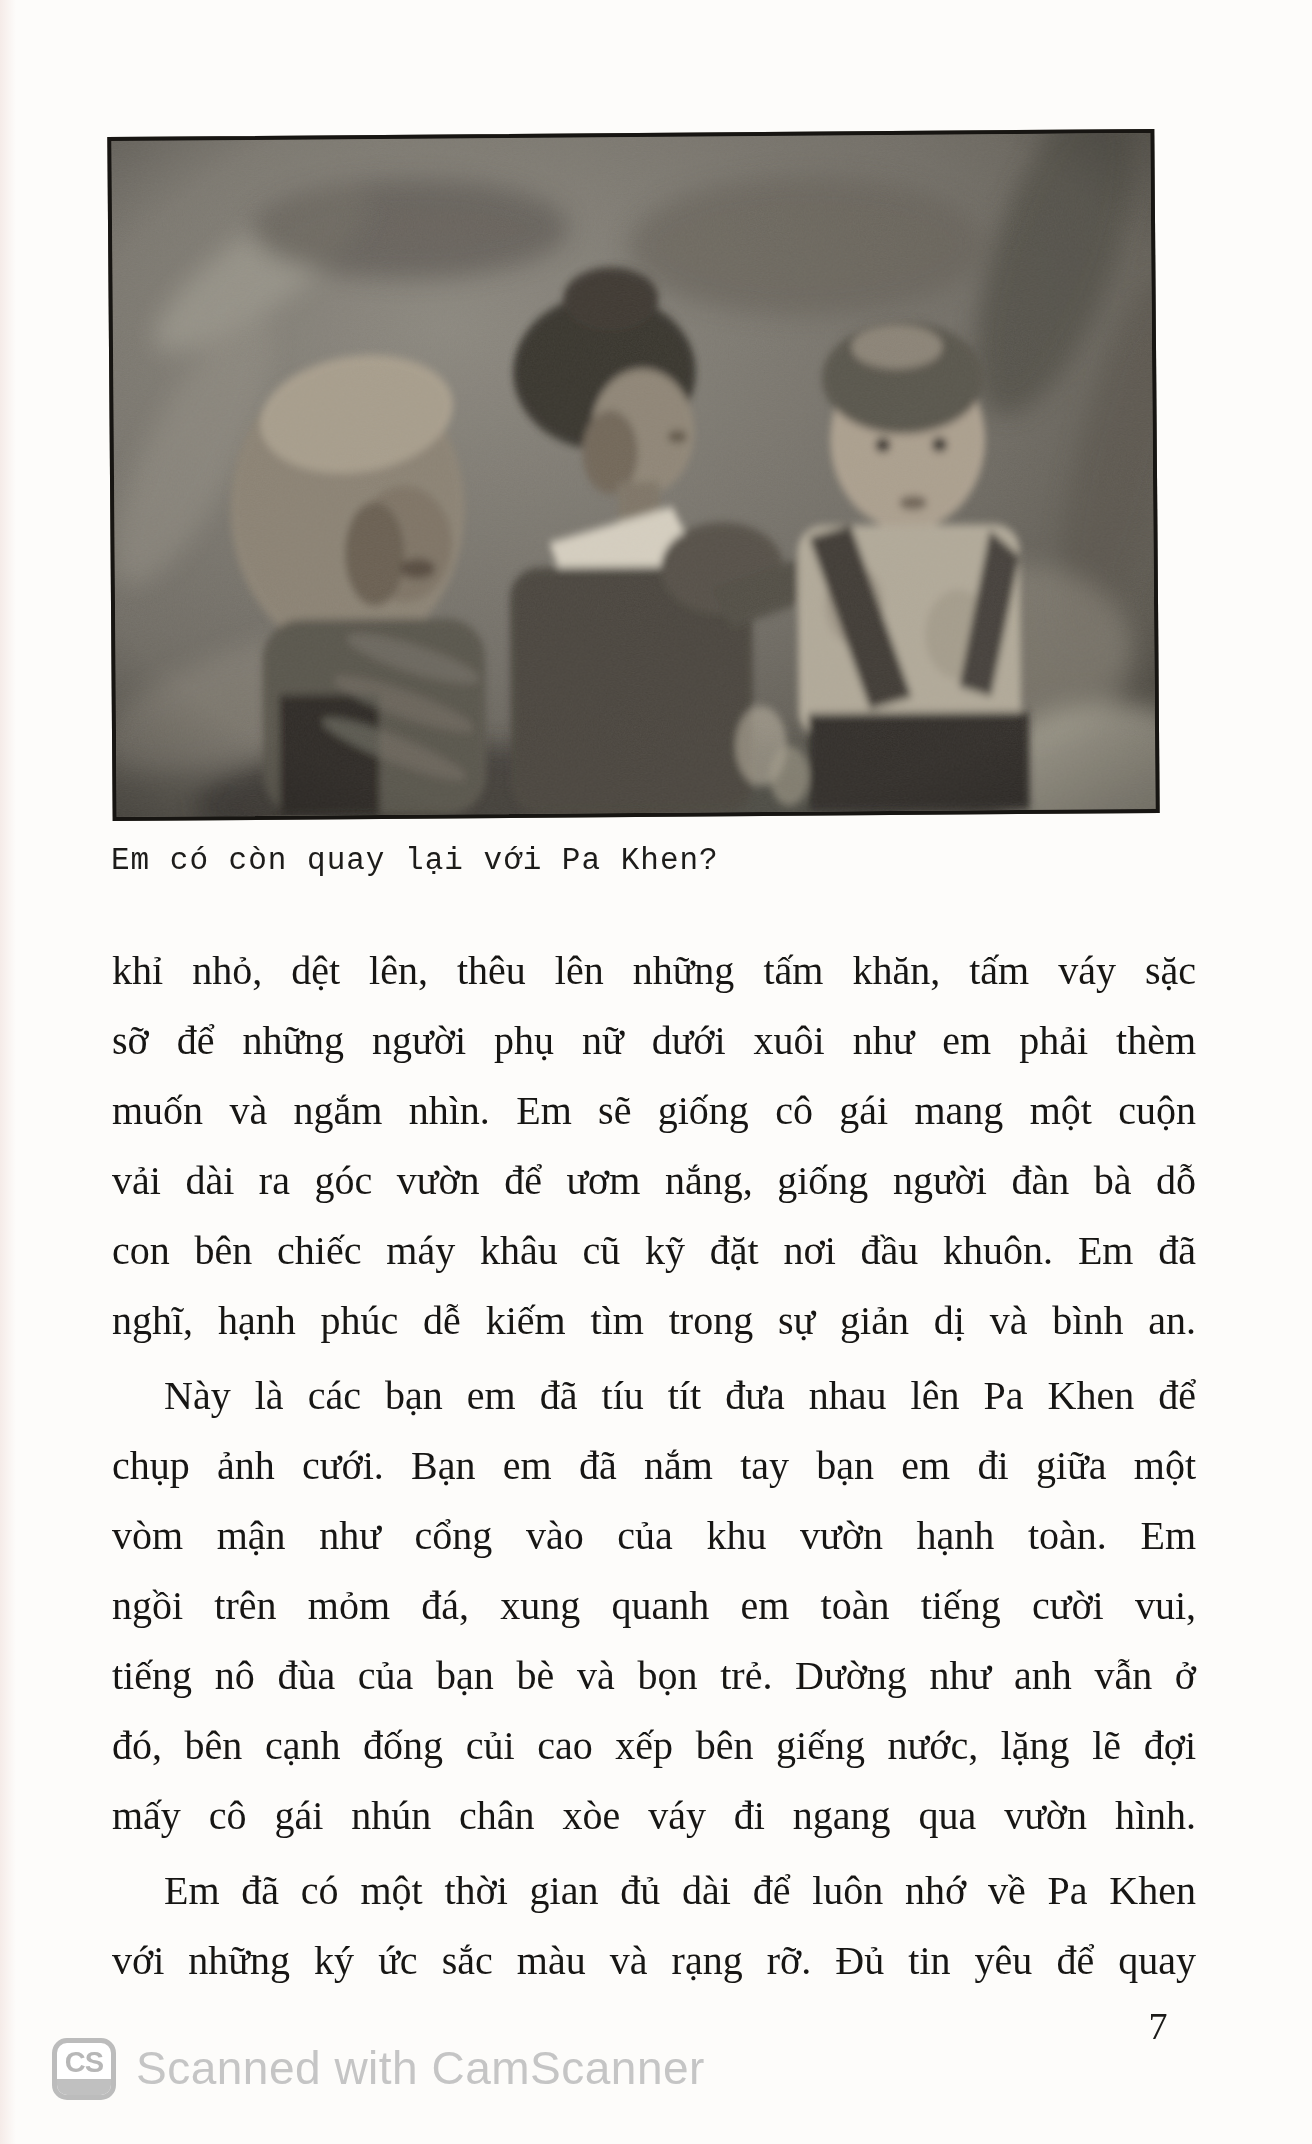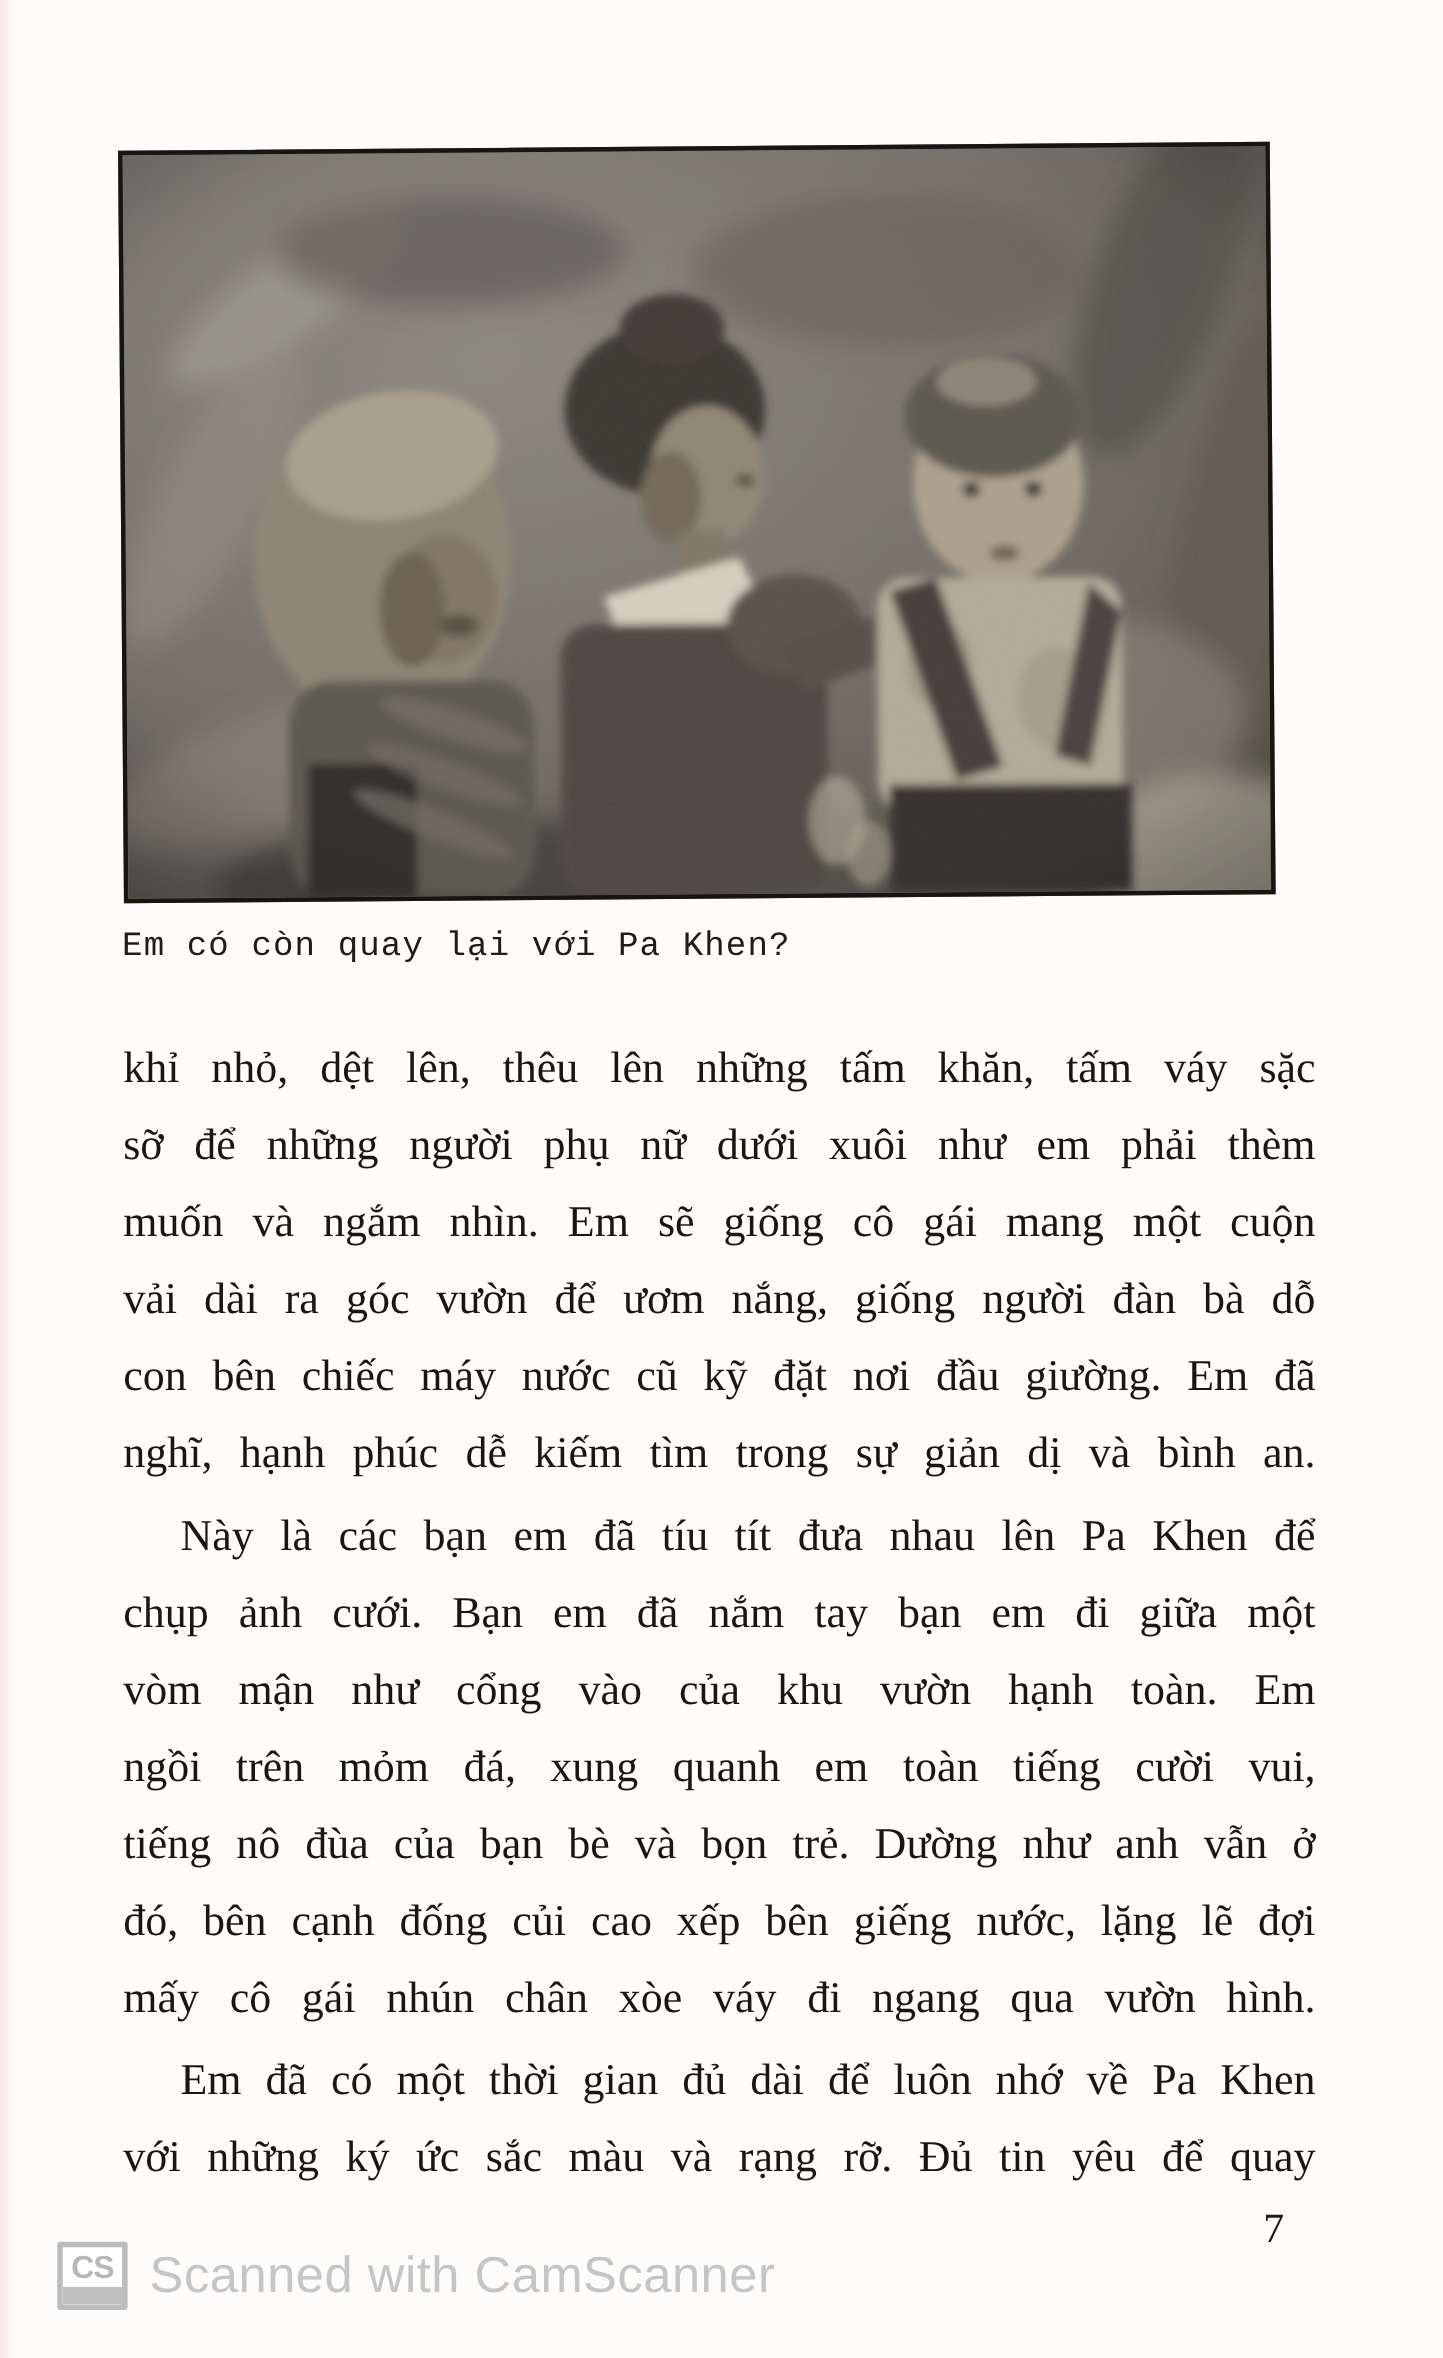--- a/index.html
+++ b/index.html
@@ -46,21 +46,21 @@
     position:absolute;left:1128px;top:2004px;width:60px;
     font-size:38px;color:#1b1a18;text-align:center;
   }
   
   .watermark{
     position:absolute;left:52px;top:2038px;
     display:flex;align-items:flex-start;gap:20px;
   }
   .cs-logo{
     position:relative;width:64px;height:62px;box-sizing:border-box;
-    border:5px solid #bcbcbc;border-radius:3px;background:#ffffff;
+    border:5px solid #bcbcbc;border-radius:15px;background:#ffffff;
     overflow:hidden;flex:0 0 auto;
   }
   .cs-logo-text{
     display:block;text-align:center;
     font-family:"Liberation Sans",sans-serif;font-weight:bold;
     font-size:29px;line-height:38px;color:#b7b7b7;letter-spacing:-1px;
   }
   .cs-logo-bar{
     position:absolute;left:0;right:0;bottom:0;height:16px;background:#c0c0c0;
   }
@@ -164,21 +164,21 @@
   </div>
 
   <div class="caption">Em có còn quay lại với Pa Khen?</div>
 
   <div class="body-text" id="body-text">
       <div class="para">
         <div class="tline">khỉ nhỏ, dệt lên, thêu lên những tấm khăn, tấm váy sặc</div>
         <div class="tline">sỡ để những người phụ nữ dưới xuôi như em phải thèm</div>
         <div class="tline">muốn và ngắm nhìn. Em sẽ giống cô gái mang một cuộn</div>
         <div class="tline">vải dài ra góc vườn để ươm nắng, giống người đàn bà dỗ</div>
-        <div class="tline">con bên chiếc máy nước cũ kỹ đặt nơi đầu giường. Em đã</div>
+        <div class="tline">con bên chiếc máy khâu cũ kỹ đặt nơi đầu khuôn. Em đã</div>
         <div class="tline">nghĩ, hạnh phúc dễ kiếm tìm trong sự giản dị và bình an.</div>
       </div>
       <div class="para">
         <div class="tline indent">Này là các bạn em đã tíu tít đưa nhau lên Pa Khen để</div>
         <div class="tline">chụp ảnh cưới. Bạn em đã nắm tay bạn em đi giữa một</div>
         <div class="tline">vòm mận như cổng vào của khu vườn hạnh toàn. Em</div>
         <div class="tline">ngồi trên mỏm đá, xung quanh em toàn tiếng cười vui,</div>
         <div class="tline">tiếng nô đùa của bạn bè và bọn trẻ. Dường như anh vẫn ở</div>
         <div class="tline">đó, bên cạnh đống củi cao xếp bên giếng nước, lặng lẽ đợi</div>
         <div class="tline">mấy cô gái nhún chân xòe váy đi ngang qua vườn hình.</div>

